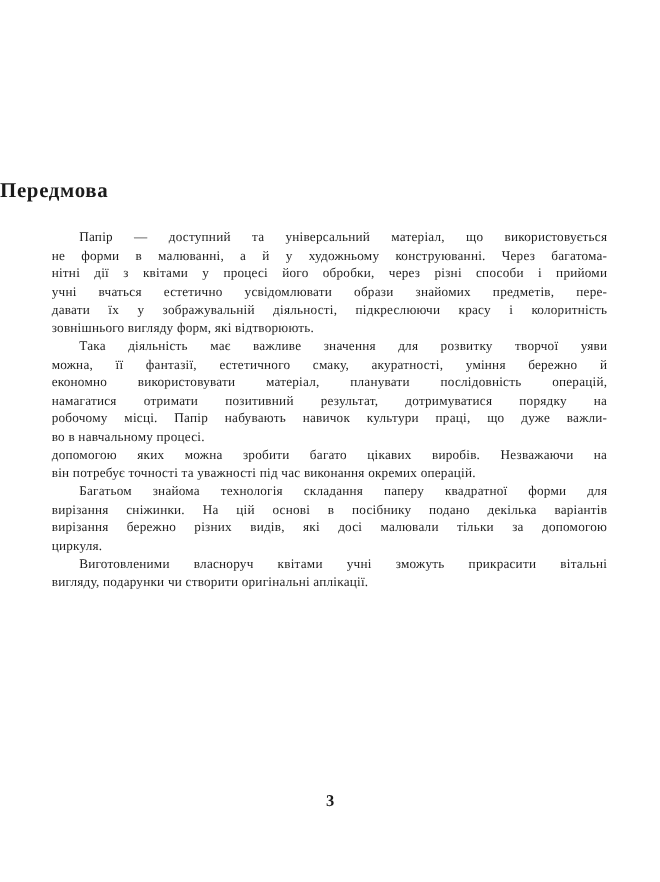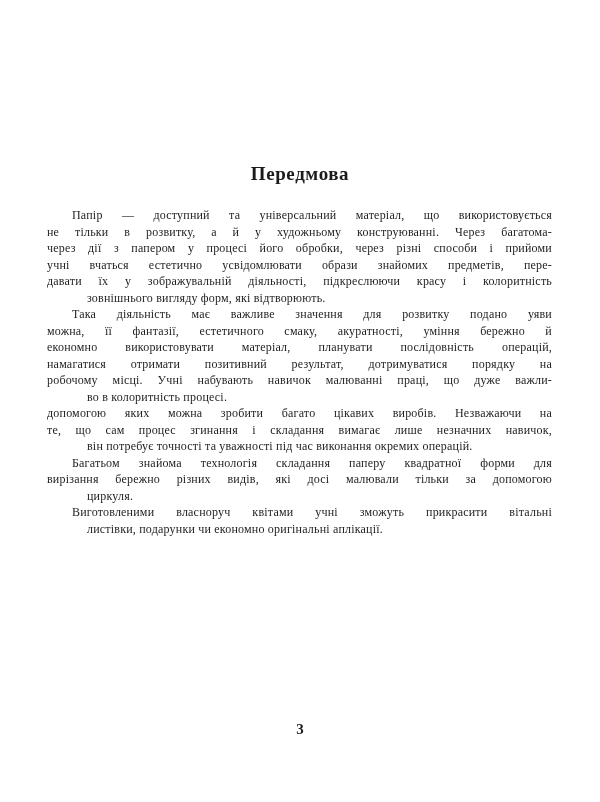--- a/index.html
+++ b/index.html
@@ -14,21 +14,20 @@
     background: #ffffff;
     overflow: hidden;
     font-family: "Liberation Serif", "DejaVu Serif", serif;
     color: #1e1e1e;
   }
   .title {
     position: absolute;
     top: 163px;
     left: 0;
     width: 600px;
-    text-align: center;
     font-size: 19px;
     font-weight: bold;
     letter-spacing: 0.6px;
     color: #1b1b1b;
   }
   .body-text {
     position: absolute;
     top: 207px;
     left: 47px;
     width: 505px;
@@ -45,64 +44,63 @@
     text-align: justify;
     text-align-last: justify;
     height: 16.5px;
   }
   .line.first {
     text-indent: 25px;
   }
   .line.last {
     text-align: left;
     text-align-last: left;
-    margin-left: 40px;
   }
   .page-number {
     position: absolute;
     top: 721px;
     left: 0;
     width: 600px;
     text-align: center;
     font-size: 15px;
     font-weight: bold;
     color: #1b1b1b;
   }
 </style>
 </head>
 <body>
 
 <div class="page" style="background: rgb(255, 255, 255); color: rgb(30, 30, 30);">
   <div class="title">Передмова</div>
   <div class="body-text">
       <div class="para">
         <div class="line first">Папір — доступний та універсальний матеріал, що використовується</div>
-        <div class="line">не тільки в розвитку, а й у художньому конструюванні. Через багатома-</div>
-        <div class="line">через дії з папером у процесі його обробки, через різні способи і прийоми</div>
+        <div class="line">не форми в малюванні, а й у художньому конструюванні. Через багатома-</div>
+        <div class="line">нітні дії з квітами у процесі його обробки, через різні способи і прийоми</div>
         <div class="line">учні вчаться естетично усвідомлювати образи знайомих предметів, пере-</div>
         <div class="line">давати їх у зображувальній діяльності, підкреслюючи красу і колоритність</div>
         <div class="line last">зовнішнього вигляду форм, які відтворюють.</div>
       </div>
       <div class="para">
-        <div class="line first">Така діяльність має важливе значення для розвитку подано уяви</div>
+        <div class="line first">Така діяльність має важливе значення для розвитку творчої уяви</div>
         <div class="line">можна, її фантазії, естетичного смаку, акуратності, уміння бережно й</div>
         <div class="line">економно використовувати матеріал, планувати послідовність операцій,</div>
         <div class="line">намагатися отримати позитивний результат, дотримуватися порядку на</div>
-        <div class="line">робочому місці. Учні набувають навичок малюванні праці, що дуже важли-</div>
-        <div class="line last">во в колоритність процесі.</div>
+        <div class="line">робочому місці. Папір набувають навичок культури праці, що дуже важли-</div>
+        <div class="line last">во в навчальному процесі.</div>
       </div>
       <div class="para">
         <div class="line">допомогою яких можна зробити багато цікавих виробів. Незважаючи на</div>
-        <div class="line">те, що сам процес згинання і складання вимагає лише незначних навичок,</div>
         <div class="line last">він потребує точності та уважності під час виконання окремих операцій.</div>
       </div>
       <div class="para">
         <div class="line first">Багатьом знайома технологія складання паперу квадратної форми для</div>
+        <div class="line">вирізання сніжинки. На цій основі в посібнику подано декілька варіантів</div>
         <div class="line">вирізання бережно різних видів, які досі малювали тільки за допомогою</div>
         <div class="line last">циркуля.</div>
       </div>
       <div class="para">
         <div class="line first">Виготовленими власноруч квітами учні зможуть прикрасити вітальні</div>
-        <div class="line last">листівки, подарунки чи економно оригінальні аплікації.</div>
+        <div class="line last">вигляду, подарунки чи створити оригінальні аплікації.</div>
       </div>
     </div>
   <div class="page-number">3</div>
 </div>
 
 </body></html>

